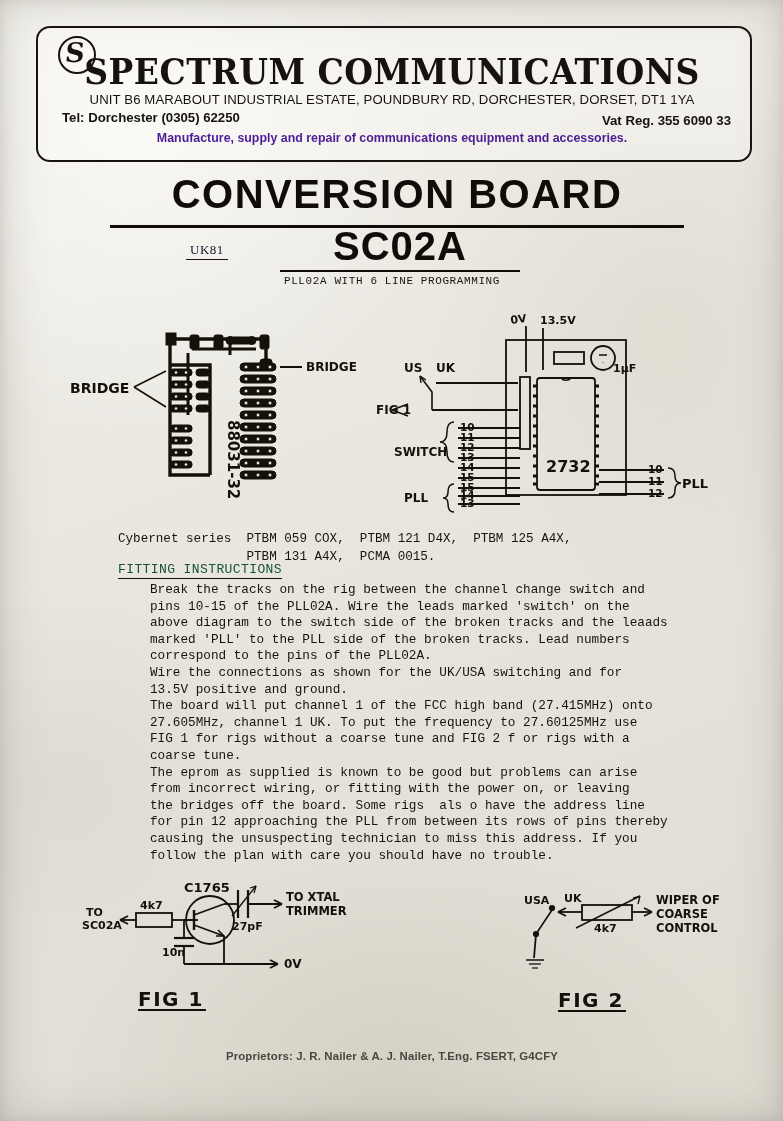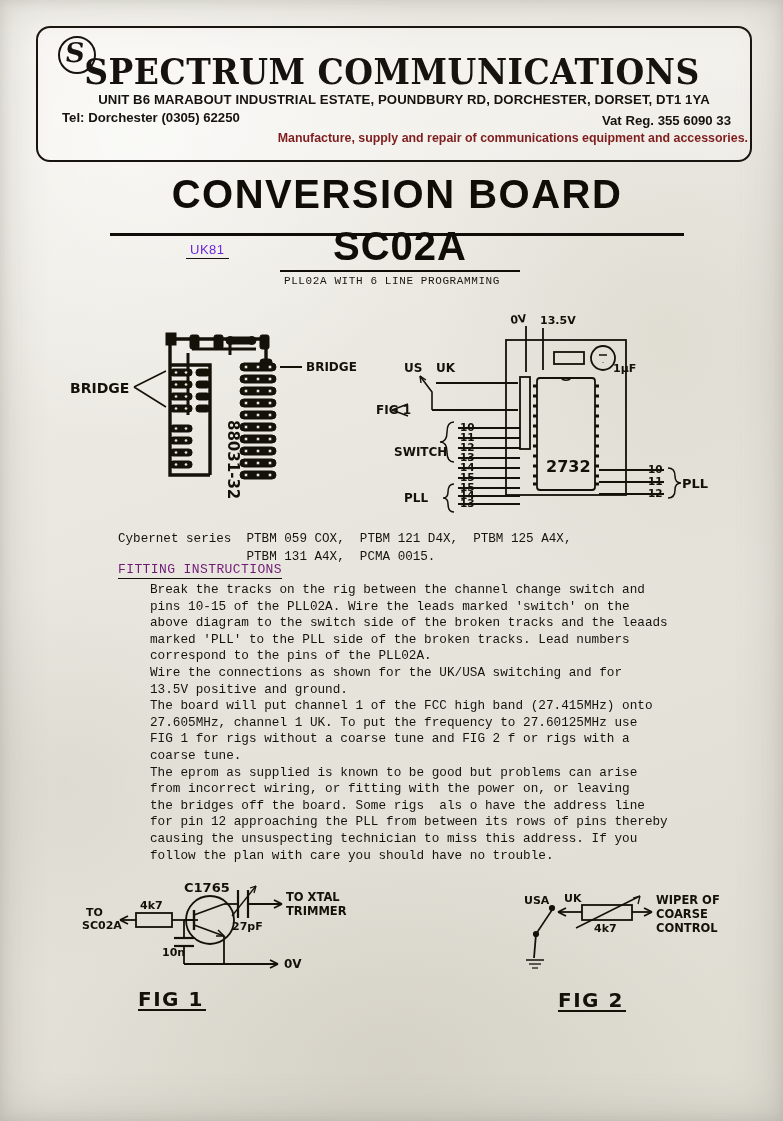--- a/index.html
+++ b/index.html
@@ -40,62 +40,62 @@
     transform:skewX(-6deg);
   }
   #company-name{
     left:36px;top:52px;width:712px;text-align:center;
     font-family:"DejaVu Serif",serif;font-weight:700;
     font-size:33px;letter-spacing:.5px;color:#16130e;
     transform:scaleY(1.06);
   }
   #address-line{
     left:36px;top:92px;width:712px;text-align:center;
-    font-size:13.2px;font-weight:700;color:#16130e;letter-spacing:.1px;padding-left:12px;
+    font-size:13.2px;font-weight:400;color:#16130e;letter-spacing:.1px;
   }
   #tel-line{left:62px;top:110px;font-size:13.2px;font-weight:700;color:#16130e;}
   #vat-line{right:52px;top:113px;font-size:13.2px;font-weight:700;color:#16130e;}
   #strapline{
-    left:36px;top:131px;width:712px;text-align:right;
-    font-size:12.4px;font-weight:600;color:#7f1d1d;
+    left:36px;top:131px;width:712px;text-align:center;
+    font-size:12.4px;font-weight:600;color:#4c1d95;
   }
   
   #main-title{
     left:36px;top:172px;width:712px;text-align:center;
     font-family:"Liberation Sans",sans-serif;font-weight:700;
     font-size:40px;letter-spacing:1.5px;color:#100d09;
-    border-bottom:3px solid #100d09;padding-bottom:16px;
+    border-bottom:3px solid #100d09;padding-bottom:8px;
     width:574px;left:110px;
   }
   #model-title{
     left:280px;top:224px;width:240px;text-align:center;
     font-family:"Liberation Sans",sans-serif;font-weight:700;
     font-size:40px;letter-spacing:1px;color:#100d09;
     border-bottom:2.5px solid #100d09;padding-bottom:1px;
   }
   #region-code{
     left:186px;top:242px;
-    font-family:Liberation Sans, sans-serif;font-size:13px;color:#6d28d9;
+    font-family:Liberation Serif, serif;font-size:13px;color:#0f172a;
     border-bottom:1.5px solid #17140f;padding:0 4px 1px 4px;letter-spacing:.5px;
   }
   #subtitle{
     left:36px;top:275px;width:712px;text-align:center;
     font-family:"Liberation Mono",monospace;font-size:11px;
     letter-spacing:.6px;color:#191610;
   }
   
   #series-line{
     left:118px;top:530px;width:600px;
     font-family:"Liberation Mono",monospace;font-size:12.6px;
     line-height:18px;color:#17140f;white-space:pre;
   }
   #fitting-heading{
     left:118px;top:562px;
     font-family:"Liberation Mono",monospace;font-size:13px;
-    letter-spacing:.4px;color:#701a75;
+    letter-spacing:.4px;color:#14532d;
     border-bottom:1.5px solid #14110b;padding-bottom:1px;
   }
   #body-text{
     left:118px;top:582px;width:596px;
     font-family:"Liberation Mono",monospace;font-size:12.7px;
     line-height:16.6px;color:#16130d;white-space:pre-wrap;margin-left:32px;
   }
   
   #footer-credit{
     left:36px;top:1050px;width:712px;text-align:center;
@@ -415,15 +415,16 @@
       <text class="hw" x="24" y="26" font-size="11">USA</text>
       <text class="hw" x="64" y="24" font-size="11">UK</text>
       <text class="hw" x="94" y="54" font-size="11">4k7</text>
       <text class="hw" x="156" y="26" font-size="11.5">WIPER OF</text>
       <text class="hw" x="156" y="40" font-size="11.5">COARSE</text>
       <text class="hw" x="156" y="54" font-size="11.5">CONTROL</text>
       <text class="fig-label" x="58" y="129">FIG 2</text>
     </svg>
   </div>
 
+  <div class="l" id="footer-credit">Proprietors: J. R. Nailer &amp; A. J. Nailer, T.Eng. FSERT, G4CFY</div>
 
   <div id="edge-shade"></div>
 </div>
 
 </body></html>

